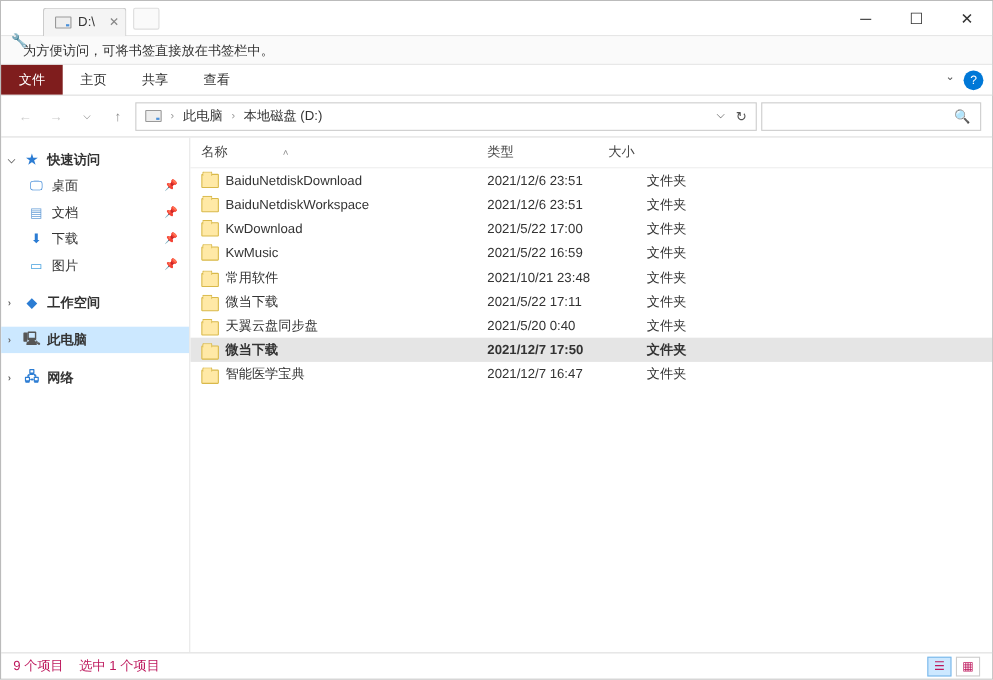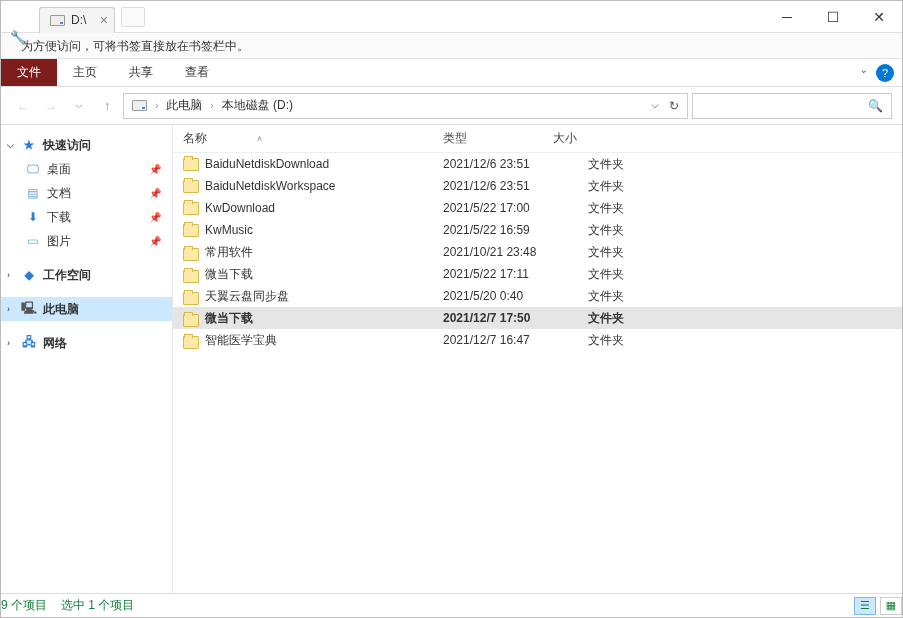--- a/index.html
+++ b/index.html
@@ -51,21 +51,21 @@
 .col-size { width: 100px; }
 .sort-caret { margin-left: 50px; font-size: 9px; color: #888; }
 
 .file-list { flex: 1; overflow: auto; }
 .file-row { height: 22px; display: flex; align-items: center; }
 .file-row.selected { background: #e5e5e5; font-weight: bold; }
 .file-row .col-name { display: flex; align-items: flex-end; gap: 6px; }
 .folder-icon { width: 16px; height: 13px; background: #ffe9a6; border: 1px solid #d9b94a; border-radius: 1px; position: relative; }
 .folder-icon::before { content: ""; position: absolute; top: -3px; left: 0; width: 7px; height: 3px; background: #ffe9a6; border: 1px solid #d9b94a; border-bottom: none; border-radius: 1px 1px 0 0; }
 
-.statusbar { height: 24px; border-top: 1px solid #ddd; display: flex; align-items: center; padding: 0 0; gap: 14px; color: #15803d; }
+.statusbar { height: 24px; border-top: 1px solid #ddd; display: flex; align-items: center; padding: 0 11px; gap: 14px; color: #be185d; }
 .view-toggles { margin-left: auto; display: flex; gap: 4px; }
 .vt { width: 22px; height: 18px; border: 1px solid #ccc; display: flex; align-items: center; justify-content: center; font-size: 11px; }
 .vt.active { background: #cce8ff; border-color: #7ab8ea; }
 
 .ico { display: inline-flex; width: 16px; height: 16px; align-items: center; justify-content: center; font-size: 12px; }
 .drive-icon { width: 15px; height: 11px; background: #eee; border: 1px solid #999; border-radius: 1px; position: relative; display: inline-block; }
 .drive-icon::after { content: ""; position: absolute; right: 1px; bottom: 1px; width: 3px; height: 2px; background: #4a90d9; }
 </style>
 </head>
 <body>

